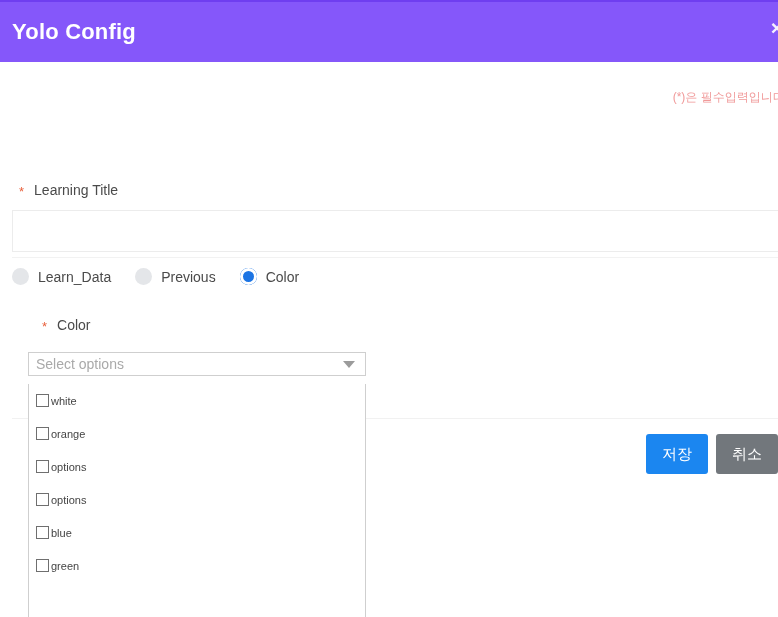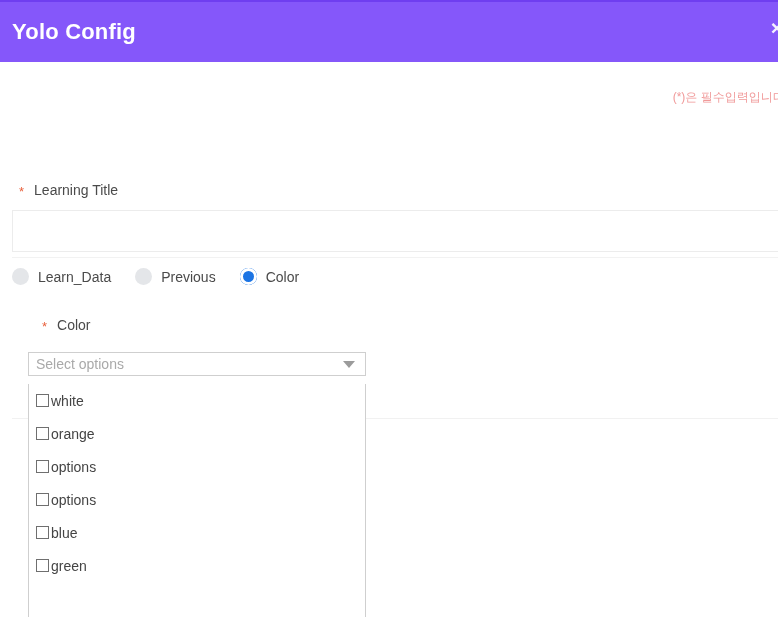--- a/index.html
+++ b/index.html
@@ -275,21 +275,21 @@
   .dd-check {
     width: 13px;
     height: 13px;
     border: 1px solid #6f6f6f;
     background: #ffffff;
     box-sizing: border-box;
     margin-right: 2px;
     flex: none;
   }
   .dd-text {
-    font-size: 14px;
+    font-size: 11px;
     color: #444444;
   }
 
   
   .actions {
     position: absolute;
     right: 12px;
     top: 372px;
     display: flex;
     align-items: center;
@@ -376,20 +376,24 @@
         <span>Color</span>
       </div>
 
       <div class="select-box">
         <span class="select-placeholder">Select options</span>
         <span class="select-arrow"></span>
       </div>
 
       <div class="divider-line"></div>
 
+      <div class="actions">
+        <button class="btn btn-save">저장</button>
+        <button class="btn btn-cancel">취소</button>
+      </div>
 
       <div class="dropdown">
         <div class="dd-option">
           <span class="dd-check"></span>
           <span class="dd-text">white</span>
         </div>
         <div class="dd-option">
           <span class="dd-check"></span>
           <span class="dd-text">orange</span>
         </div>

